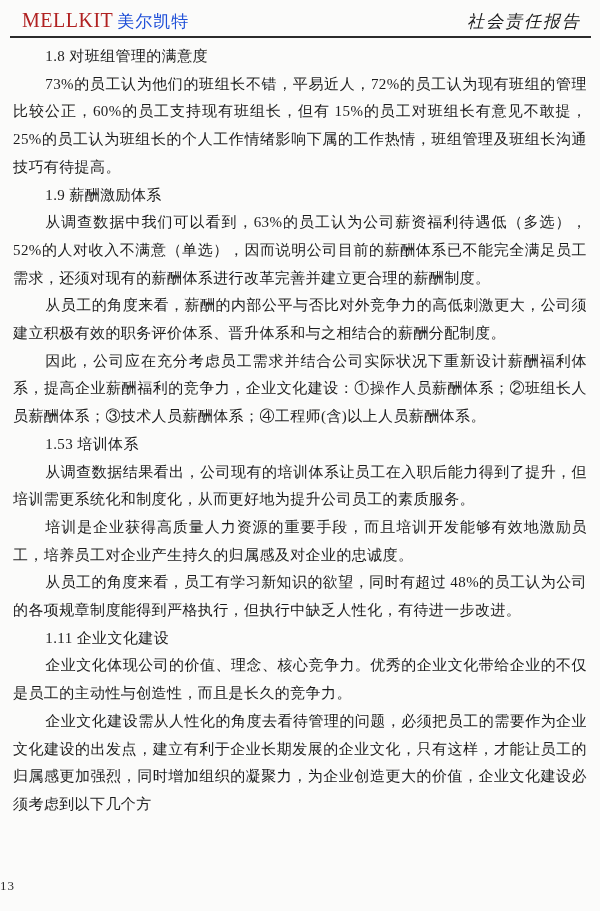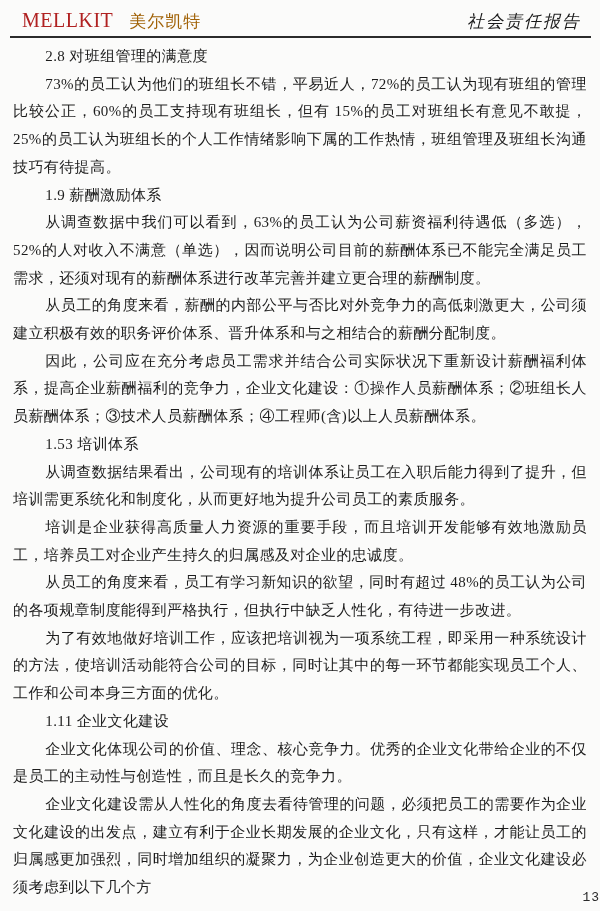--- a/index.html
+++ b/index.html
@@ -22,31 +22,31 @@
     display: flex;
     justify-content: space-between;
     align-items: flex-end;
     margin: 0 9px 0 10px;
     padding: 9px 10px 3px 12px;
     border-bottom: 2px solid #2b2b2b;
   }
   .brand {
     display: flex;
     align-items: baseline;
-    gap: 16px;
+    gap: 4px;
     white-space: nowrap;
   }
   .brand-en {
     font-size: 20px;
     letter-spacing: 0.5px;
     color: #b02121;
   }
   .brand-cn {
     font-size: 17px;
-    color: #a16207;
+    color: #1d4ed8;
     letter-spacing: 1px;
   }
   .doc-title {
     font-size: 17px;
     font-style: italic;
     letter-spacing: 2px;
     color: #1a1a1a;
     white-space: nowrap;
   }
   .content {
@@ -56,24 +56,23 @@
     text-align: justify;
     letter-spacing: 0.4px;
   }
   .content p.block {
     margin: 0;
     text-indent: 2.15em;
   }
   .footer {
     position: absolute;
     left: 0;
-    bottom: 5px;
+    bottom: 17px;
     width: 100%;
-    text-align: right;
-    font-family: Liberation Mono, monospace;
+    text-align: left;
   }
   .page-number {
     font-size: 13px;
     color: #2a2a2a;
     letter-spacing: 1px;
   }
 </style>
 </head>
 <body>
 
@@ -82,31 +81,30 @@
   <div class="header">
     <div class="brand">
       <span class="brand-en">MELLKIT</span>
       <span class="brand-cn">美尔凯特</span>
     </div>
     <div class="doc-title">社会责任报告</div>
   </div>
 
   <div class="content">
 
-  <p class="block heading">2.8 对班组管理的满意度</p>
+  <p class="block heading">1.8 对班组管理的满意度</p>
       <p class="block para">73%的员工认为他们的班组长不错，平易近人，72%的员工认为现有班组的管理比较公正，60%的员工支持现有班组长，但有 15%的员工对班组长有意见不敢提，25%的员工认为班组长的个人工作情绪影响下属的工作热情，班组管理及班组长沟通技巧有待提高。</p>
       <p class="block heading">1.9 薪酬激励体系</p>
       <p class="block para">从调查数据中我们可以看到，63%的员工认为公司薪资福利待遇低（多选），52%的人对收入不满意（单选），因而说明公司目前的薪酬体系已不能完全满足员工需求，还须对现有的薪酬体系进行改革完善并建立更合理的薪酬制度。</p>
       <p class="block para">从员工的角度来看，薪酬的内部公平与否比对外竞争力的高低刺激更大，公司须建立积极有效的职务评价体系、晋升体系和与之相结合的薪酬分配制度。</p>
       <p class="block para">因此，公司应在充分考虑员工需求并结合公司实际状况下重新设计薪酬福利体系，提高企业薪酬福利的竞争力，企业文化建设：①操作人员薪酬体系；②班组长人员薪酬体系；③技术人员薪酬体系；④工程师(含)以上人员薪酬体系。</p>
       <p class="block heading">1.53 培训体系</p>
       <p class="block para">从调查数据结果看出，公司现有的培训体系让员工在入职后能力得到了提升，但培训需更系统化和制度化，从而更好地为提升公司员工的素质服务。</p>
       <p class="block para">培训是企业获得高质量人力资源的重要手段，而且培训开发能够有效地激励员工，培养员工对企业产生持久的归属感及对企业的忠诚度。</p>
       <p class="block para">从员工的角度来看，员工有学习新知识的欲望，同时有超过 48%的员工认为公司的各项规章制度能得到严格执行，但执行中缺乏人性化，有待进一步改进。</p>
-      <p class="block para">为了有效地做好培训工作，应该把培训视为一项系统工程，即采用一种系统设计的方法，使培训活动能符合公司的目标，同时让其中的每一环节都能实现员工个人、工作和公司本身三方面的优化。</p>
       <p class="block heading">1.11 企业文化建设</p>
       <p class="block para">企业文化体现公司的价值、理念、核心竞争力。优秀的企业文化带给企业的不仅是员工的主动性与创造性，而且是长久的竞争力。</p>
       <p class="block para">企业文化建设需从人性化的角度去看待管理的问题，必须把员工的需要作为企业文化建设的出发点，建立有利于企业长期发展的企业文化，只有这样，才能让员工的归属感更加强烈，同时增加组织的凝聚力，为企业创造更大的价值，企业文化建设必须考虑到以下几个方</p>
     </div>
 
   <div class="footer">
     <span class="page-number">13</span>
   </div>
 
 </div>

